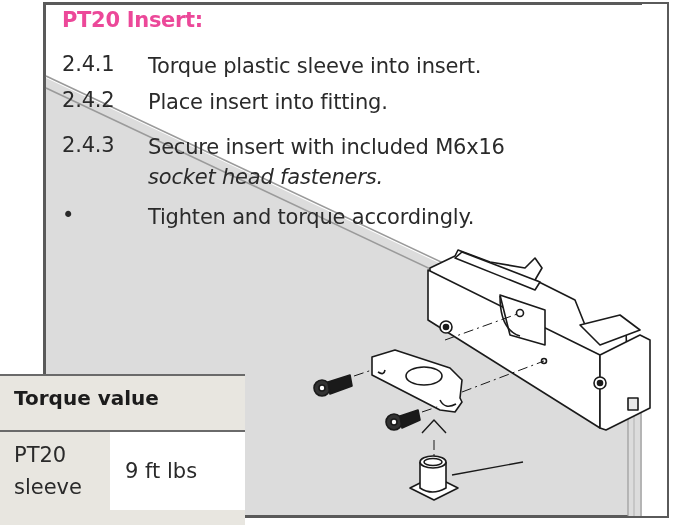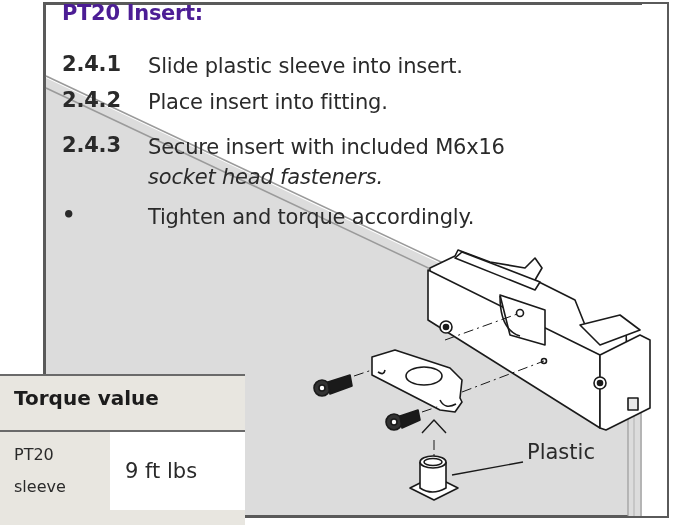--- a/index.html
+++ b/index.html
@@ -1,29 +1,29 @@
 <!DOCTYPE html>
 <html><head>
   <meta charset="utf-8">
   <style>
     html, body { margin: 0; padding: 0; background: #ffffff; }
     body { width: 675px; height: 525px; position: relative; overflow: hidden;
            font-family: "DejaVu Sans", sans-serif; color: #222222; }
     .frame { position: absolute; left: 44px; top: 3px; width: 624px; height: 514px;
              border: 2px solid #5a5a5a; box-sizing: border-box; background: #ffffff; overflow: hidden; }
     .glass-svg { position: absolute; left: 0; top: 0; }
-    .title { position: absolute; left: 62px; top: 1px; font-size: 21px; font-weight: bold; color: #4c1d95; letter-spacing: -0.3px; }
+    .title { position: absolute; left: 62px; top: 8px; font-size: 21px; font-weight: bold; color: #ec4899; letter-spacing: -0.3px; }
     .step { position: absolute; font-size: 21px; color: #2a2a2a; letter-spacing: -0.2px; white-space: nowrap; }
-    .step .num { position: absolute; left: 0; top: 0; font-weight: bold; }
+    .step .num { position: absolute; left: 0; top: 0; }
     .step .txt { position: absolute; left: 86px; top: 0; line-height: 29px; }
     .torque { position: absolute; left: 0; top: 374px; width: 245px; height: 181px;
               background: #e8e6e0; border-top: 2px solid #6a6a6a; border-bottom: 4px solid #4c1d95; box-sizing: border-box; }
     .torque .hdr { position: absolute; left: 14px; top: 10px; font-size: 20px; font-weight: bold; color: #1c1c1c; }
     .torque .hline { position: absolute; left: 0; top: 54px; width: 245px; height: 2px; background: #6a6a6a; }
-    .torque .c1 { position: absolute; left: 14px; top: 63px; font-size: 16px; line-height: 32px; color: #2a2a2a; }
+    .torque .c1 { position: absolute; left: 14px; top: 63px; font-size: 21px; line-height: 32px; color: #2a2a2a; }
     .torque .c2bg { position: absolute; left: 110px; top: 56px; width: 135px; height: 78px; background: #ffffff; }
     .torque .c2 { position: absolute; left: 125px; top: 79px; font-size: 21px; line-height: 32px; color: #2a2a2a; }
     .label-sleeve { position: absolute; left: 527px; top: 436px; font-size: 21px; line-height: 32px; color: #2a2a2a; }
     .diagram { position: absolute; left: 0; top: 0; }
   </style>
 </head>
 <body>
 
 <div class="frame"></div>
 
@@ -96,21 +96,21 @@
     <ellipse cx="433" cy="462" rx="9" ry="3.5" fill="#ffffff"></ellipse>
   </g>
 
   <line x1="452" y1="475" x2="523" y2="462" stroke-width="1.4"></line>
 </svg>
 
 <div class="title">PT20 Insert:</div>
 
 <div class="step" style="left:62px; top:52px;">
   <span class="num">2.4.1</span>
-  <span class="txt">Slide plastic sleeve into insert.</span>
+  <span class="txt">Torque plastic sleeve into insert.</span>
 </div>
 <div class="step" style="left:62px; top:88px;">
   <span class="num">2.4.2</span>
   <span class="txt">Place insert into fitting.</span>
 </div>
 <div class="step" style="left:62px; top:133px;">
   <span class="num">2.4.3</span>
   <span class="txt">Secure insert with included M6x16</span>
   <span class="txt" style="top:30px;font-style:italic;">socket head fasteners.</span>
 </div>
@@ -126,14 +126,13 @@
   <div class="c1">
     <div>PT20</div>
     <div>sleeve</div>
   </div>
   <div class="c2">
     <div>9 ft lbs</div>
   </div>
 </div>
 
 <div class="label-sleeve">
-  <div>Plastic</div>
 </div>
 
 </body></html>

